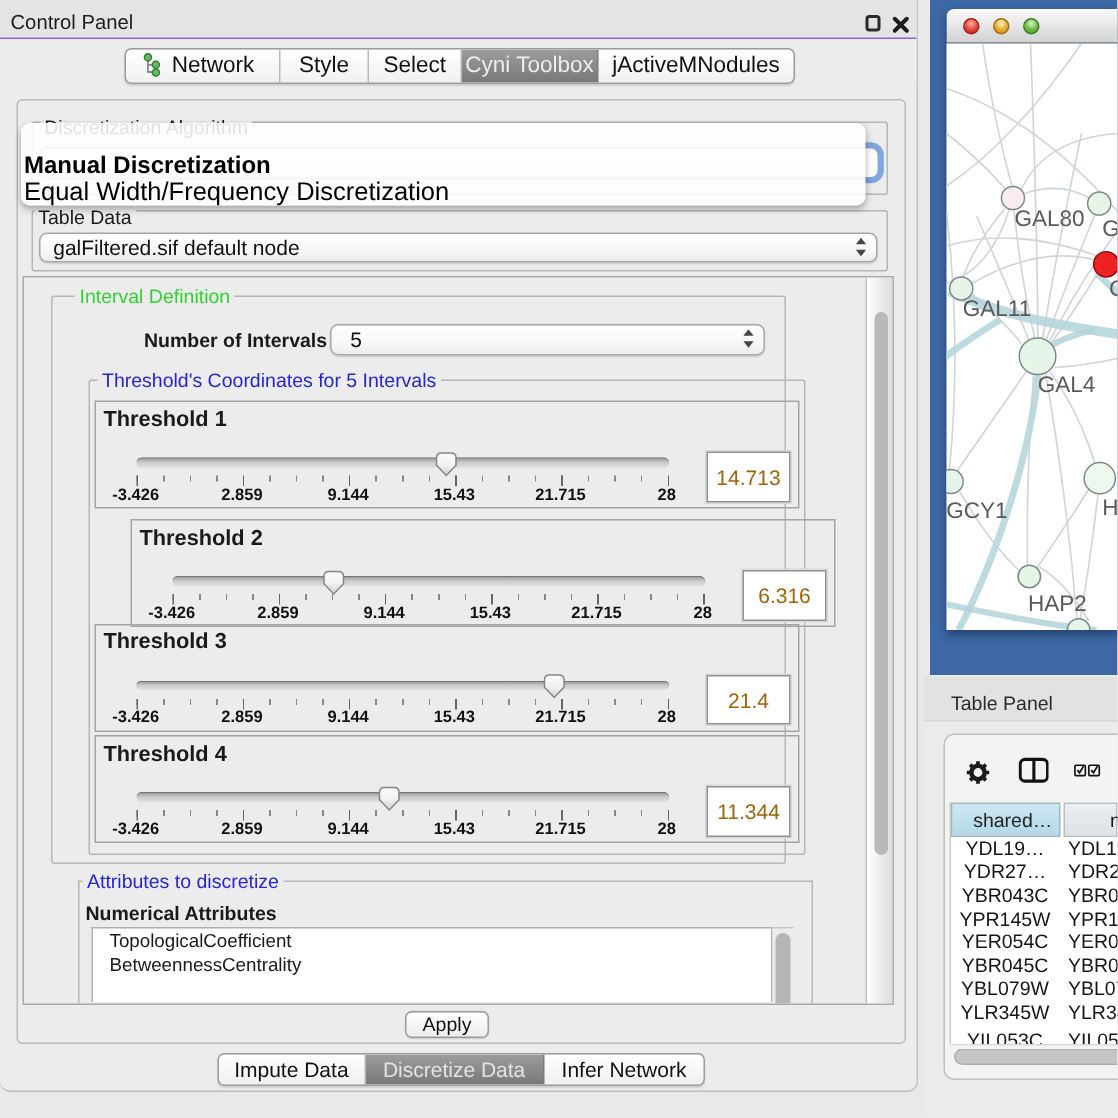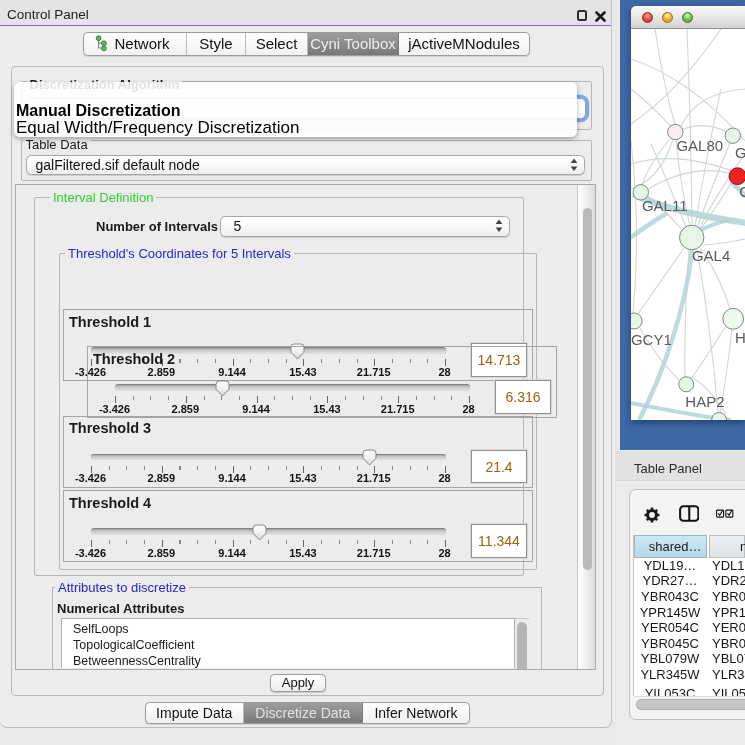--- a/index.html
+++ b/index.html
@@ -277,21 +277,21 @@
   <path d="M4.6,3.5 V13.5 M4.6,8.2 H9.4 M4.6,13 H9.4" stroke="#8a8a8a" stroke-width="1.2" fill="none"></path>
   <circle cx="4.6" cy="3.2" r="2.4" fill="#63b963" stroke="#2e7d32" stroke-width="0.9"></circle>
   <circle cx="9.9" cy="8.2" r="2.4" fill="#63b963" stroke="#2e7d32" stroke-width="0.9"></circle>
   <circle cx="9.9" cy="13.4" r="2.4" fill="#63b963" stroke="#2e7d32" stroke-width="0.9"></circle>
 </svg>
 
 <div class="abs" id="outer"></div>
 
 
 <div class="group" style="left:20.5px; top:81px; width:571.5px; height:49px;">
-  <span class="glabel" style="font-weight:bold; top:-5px;">Discretization Algorithm</span>
+  <span class="glabel" style="font-weight:normal; top:-5px;">Discretization Algorithm</span>
 </div>
 <div class="combo" style="left:26px; top:98px; width:557px; height:21px;"></div>
 <div class="abs" style="left:576px; top:93px; width:17px; height:30px; overflow:hidden;">
   <div style="position:absolute; right:7px; top:5px; width:80px; height:21px; border-radius:5.5px; border:1px solid #8fa8d0; background:#fff; box-shadow:0 0 0 3.2px rgba(100,148,225,.8);"></div>
 </div>
 
 
 <div class="group" style="left:20.5px; top:140px; width:571.5px; height:41px;">
   <span class="glabel" style="left:1px; top:-4px;">Table Data</span>
 </div>
@@ -320,21 +320,21 @@
   <svg class="ud" width="8" height="13" viewBox="0 0 8 13">
       <path d="M4,0 L7.4,4.4 H0.6 Z" fill="#444"></path>
       <path d="M0.6,8 H7.4 L4,12.4 Z" fill="#444"></path>
     </svg>
 </div>
 <div class="group" style="left:59px; top:252.5px; width:478px; height:317.5px;">
   <span class="glabel" style="left:5px; color:#2525d8;">Threshold's Coordinates for 5 Intervals</span>
 </div>
 
 
-<div class="tbox" style="top:267px;margin-top:42px;">
+<div class="tbox" style="top:267px;">
   <div class="tt">Threshold 1</div>
     <div class="trk"></div>
   <div class="ticks-min"></div>
     <div class="ticks-maj"></div>
   <span class="tlab" style="left:26.5px;">-3.426</span>
     <span class="tlab" style="left:97.3px;">2.859</span>
   <span class="tlab" style="left:168.1px;">9.144</span>
     <span class="tlab" style="left:238.9px;">15.43</span>
   <span class="tlab" style="left:309.7px;">21.715</span>
     <span class="tlab" style="left:380.5px;">28</span>
@@ -400,21 +400,20 @@
   </linearGradient>
 </defs>
   </svg>
 
 
 <div class="group" style="left:52px; top:586.5px; width:490px; height:82px; border-bottom:none; border-radius:0;">
   <span class="glabel" style="left:2px; color:#2525d8;">Attributes to discretize</span>
 </div>
 <div class="abs" style="left:57px; top:600.5px; font-size:13px; font-weight:bold;">Numerical Attributes</div>
 <div class="abs" id="attrlist">
-  <div style="padding-top:2px; height:18px;">SelfLoops</div>
   <div>TopologicalCoefficient</div>
   <div>BetweennessCentrality</div>
 </div>
 <div class="abs" id="alsb">
     <div class="thumb"></div>
   </div>
 
 <div class="abs" id="applybtn">Apply</div>
 
 <div class="abs" id="btabs">

